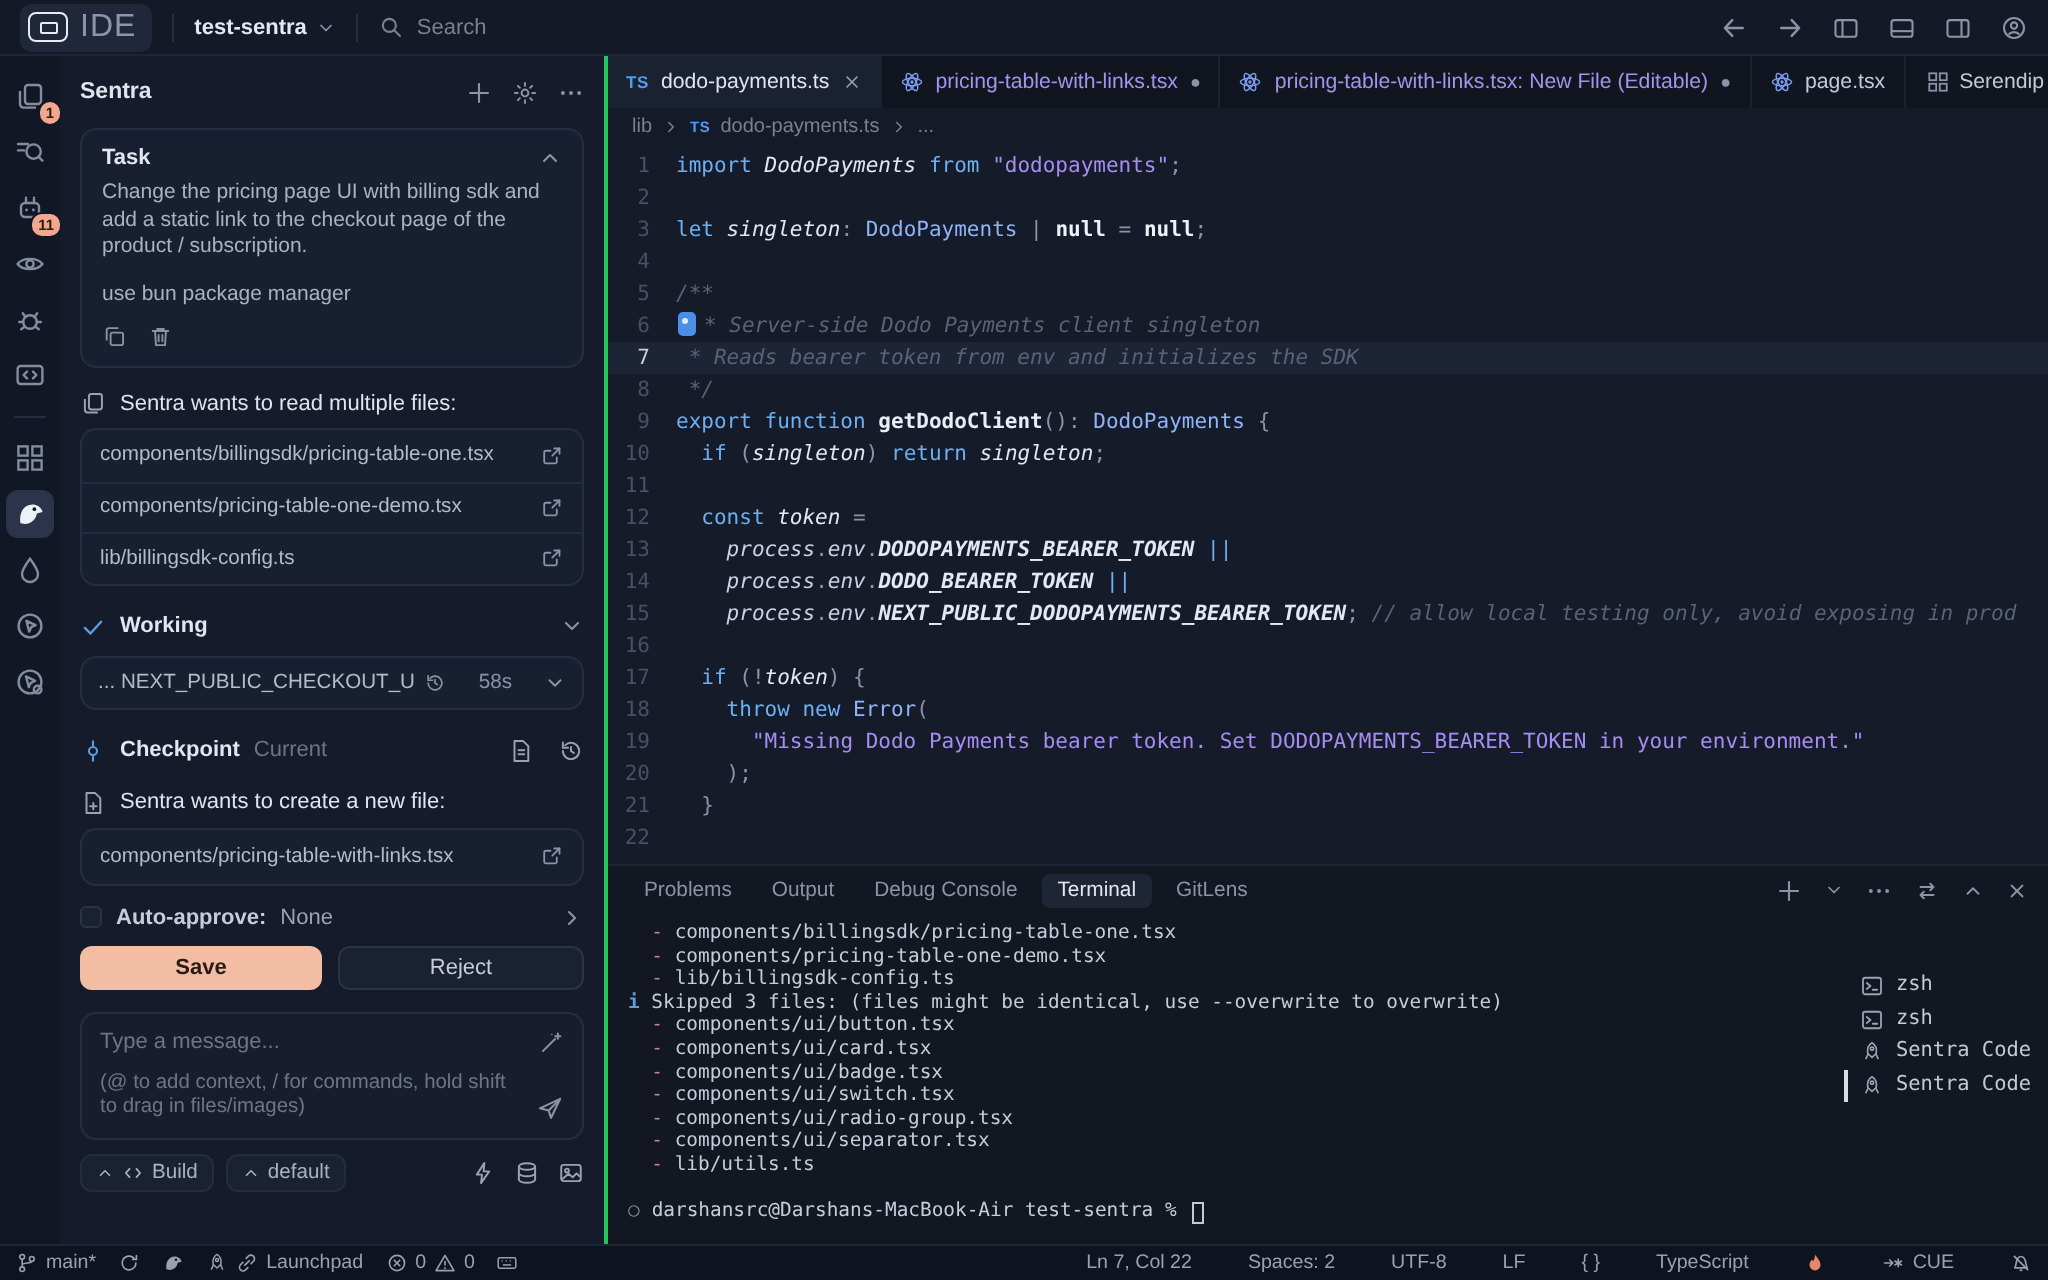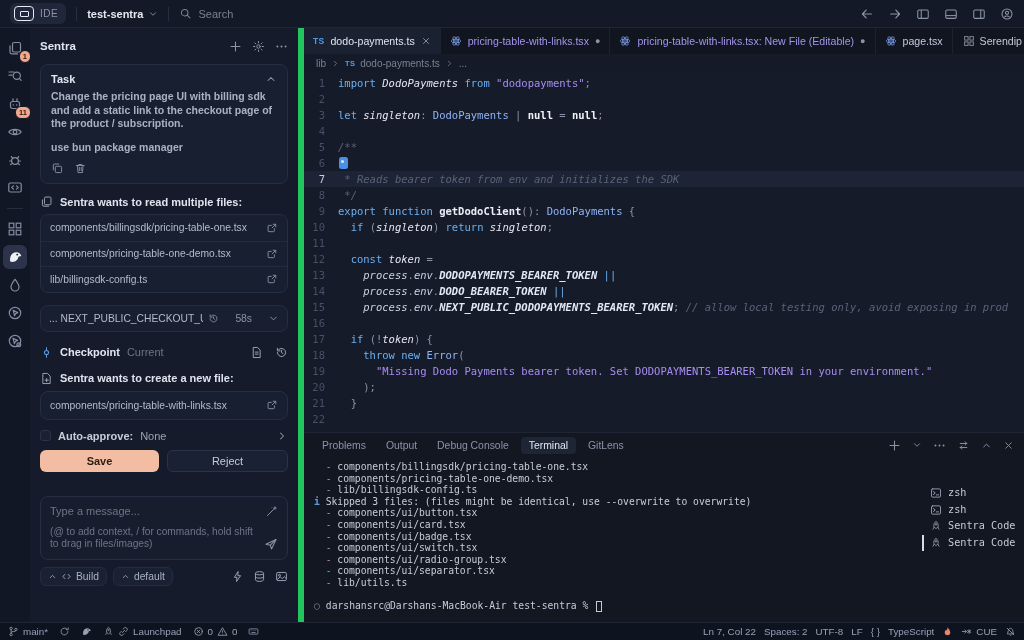--- a/index.html
+++ b/index.html
@@ -6,69 +6,69 @@
   html,body{width:1024px;height:640px;overflow:hidden;}
   body{background:#131826;font-family:"Liberation Sans",sans-serif;color:#c6ccd9;font-size:11px;position:relative;}
   .ic{display:inline-block;vertical-align:middle;flex:none;}
   svg.ic{width:14px;height:14px;}
 
   
   #topbar{position:absolute;top:0;left:0;right:0;height:28px;background:#141927;border-bottom:1px solid #1f2534;display:flex;align-items:center;padding:0 10px;gap:10px;}
   .logo-pill{display:flex;align-items:center;gap:6px;background:#20273a;border-radius:6px;padding:3px 8px 3px 4px;}
   .logo-box{width:20px;height:15px;border:1.6px solid #e7ebf4;border-radius:4px;display:flex;align-items:center;justify-content:center;}
   .logo-box i{display:block;width:9px;height:6px;border:1.2px solid #e7ebf4;border-radius:1px;}
-  .logo-txt{color:#8d95a8;font-size:10px;letter-spacing:.5px;}
+  .logo-txt{color:#8d95a8;font-size:16px;letter-spacing:.5px;}
   .tb-sep{width:1px;height:14px;background:#272e41;}
   .proj{display:flex;align-items:center;gap:5px;color:#e4e8f1;font-weight:bold;font-size:11px;}
   .search{display:flex;align-items:center;gap:6px;color:#79818f;}
   #topbar .right{margin-left:auto;display:flex;align-items:center;gap:14px;color:#8b93a6;}
 
   
   #rail{position:absolute;top:28px;left:0;width:30px;bottom:18px;background:#121726;display:flex;flex-direction:column;align-items:center;padding-top:6px;}
   .rail-item{position:relative;width:24px;height:24px;margin:2px 0;display:flex;align-items:center;justify-content:center;color:#848ca0;border-radius:6px;}
   .rail-item svg.ic{width:16px;height:16px;}
   .rail-item.active{background:#2c3449;color:#eef1f7;}
   .rail-badge{position:absolute;bottom:-3px;right:-4px;background:#f2a78f;color:#33190f;font-size:7.5px;font-weight:bold;line-height:9px;padding:1px 3px;border-radius:6px;border:1.5px solid #121726;}
   .rail-div{width:16px;height:1px;background:#252d40;margin:6px 0;}
 
   
-  #sidebar{position:absolute;top:28px;left:30px;width:274px;bottom:18px;background:#151b2a;border-right:6px solid #22c55e;padding:8px 10px 6px 10px;display:flex;flex-direction:column;overflow:hidden;}
+  #sidebar{position:absolute;top:28px;left:30px;width:274px;bottom:18px;background:#151b2a;border-right:2px solid #22c55e;padding:8px 10px 6px 10px;display:flex;flex-direction:column;overflow:hidden;}
   .sb-head{display:flex;align-items:center;height:20px;margin-bottom:8px;}
   .sb-title{font-weight:bold;color:#dfe4ee;font-size:11.5px;}
   .sb-head .hicons{margin-left:auto;display:flex;gap:10px;color:#8b93a6;align-items:center;}
   .card{border:1px solid #262e44;background:#181f30;border-radius:8px;}
   .task-card{padding:8px 10px 9px;margin-bottom:11px;}
   .task-top{display:flex;align-items:center;margin-bottom:5px;}
   .task-title{font-weight:bold;color:#e2e6f0;}
   .task-top .ch{margin-left:auto;color:#8b93a6;}
-  .task-body{color:#aab2c2;font-size:10.5px;line-height:13.5px;font-weight:bold;}
-  .task-note{color:#aab2c2;font-size:10.5px;margin-top:10px;font-weight:bold;}
+  .task-body{color:#aab2c2;font-size:10.5px;line-height:13.5px;}
+  .task-note{color:#aab2c2;font-size:10.5px;margin-top:10px;}
   .task-icons{display:flex;gap:10px;margin-top:9px;color:#8b93a6;}
-  .sec-head{display:flex;align-items:center;gap:7px;font-weight:bold;color:#dfe4ee;margin-bottom:6px;}
+  .sec-head{display:flex;align-items:center;gap:7px;font-weight:normal;color:#dfe4ee;margin-bottom:6px;}
   .file-list{margin-bottom:12px;overflow:hidden;}
   .file-row{display:flex;align-items:center;height:25.5px;padding:0 9px;color:#b4bbca;font-size:10.3px;border-top:1px solid #232b40;}
   .file-row:first-child{border-top:none;}
   .file-row .ext{margin-left:auto;color:#8b93a6;}
   .file-row span.fname{white-space:nowrap;overflow:hidden;text-overflow:ellipsis;}
   .working-row{display:flex;align-items:center;gap:7px;margin:2px 0 8px;}
   .working-row .lbl{font-weight:bold;color:#e2e6f0;}
   .working-row .ch{margin-left:auto;color:#8b93a6;}
   .work-box{display:flex;align-items:center;height:27px;padding:0 8px;margin-bottom:12px;color:#b4bbca;font-size:10.3px;gap:5px;}
   .work-box .grow{flex:1;white-space:nowrap;overflow:hidden;}
   .work-box .dim{color:#8b93a6;display:flex;align-items:center;gap:16px;}
   .chk-row{display:flex;align-items:center;gap:7px;margin:2px 0 13px;}
   .chk-row .lbl{font-weight:bold;color:#e2e6f0;}
   .chk-row .cur{color:#6c7488;}
   .chk-row .ricons{margin-left:auto;display:flex;gap:12px;color:#9aa2b4;}
   .newfile-row{margin-bottom:10px;}
   .aa-row{display:flex;align-items:center;gap:7px;margin:0 0 8px;color:#9aa2b4;}
   .aa-box{width:11px;height:11px;border:1px solid #2b3349;border-radius:3px;background:#1a2132;}
   .aa-lbl{font-weight:bold;color:#c6ccd9;}
   .aa-row .ch{margin-left:auto;color:#8b93a6;}
-  .btn-row{display:flex;gap:8px;margin-bottom:24px;}
+  .btn-row{display:flex;gap:8px;margin-bottom:11px;}
   .btn{flex:1;height:22px;border-radius:6px;display:flex;align-items:center;justify-content:center;font-size:11px;cursor:pointer;}
   .btn.save{background:#f3bda4;color:#2a1c14;font-weight:bold;}
   .btn.reject{background:#1a2132;border:1px solid #2b3349;color:#c6ccd9;}
   .msg-box{border:1px solid #262e44;background:#171d2d;border-radius:8px;margin-bottom:6px;padding:8px 9px;display:flex;flex-direction:column;height:64px;}
   .msg-top{display:flex;color:#6d7588;}
   .msg-top .wand{margin-left:auto;color:#8b93a6;}
   .msg-bot{display:flex;align-items:flex-end;margin-top:auto;color:#6d7588;font-size:10.2px;line-height:12.5px;}
   .msg-bot .hint{flex:1;padding-right:6px;}
   .msg-bot .send{color:#8b93a6;}
   .sb-foot{display:flex;align-items:center;gap:6px;height:22px;}
@@ -124,21 +124,21 @@
   .cursor-block{display:inline-block;width:6px;height:11px;border:1px solid #c3c9d6;margin-left:2px;}
   #sessions{position:absolute;top:28px;right:6px;width:96px;display:flex;flex-direction:column;}
   .sess{display:flex;align-items:center;gap:6px;height:16.5px;color:#c3c9d6;font-size:10.2px;padding-left:6px;border-left:2px solid transparent;}
   .sess.active{border-left:2px solid #d7dce6;}
   .sess svg.ic{width:12px;height:12px;color:#9aa2b4;}
 
   
   #statusbar{position:absolute;left:0;right:0;bottom:0;height:18px;background:#0e1320;border-top:1px solid #1f2534;display:flex;align-items:center;padding:0 8px;gap:11px;color:#98a1b4;font-size:9.8px;}
   #statusbar .grp{display:flex;align-items:center;gap:4px;}
   #statusbar svg.ic{width:11px;height:11px;}
-  #statusbar .right{margin-left:auto;display:flex;align-items:center;gap:8px;}
+  #statusbar .right{margin-left:auto;display:flex;align-items:center;gap:28px;}
   .flame{color:#e8846a;}
   .bell-dot{position:relative;}
   .bell-dot::after{content:"";position:absolute;right:-2px;top:-2px;width:4px;height:4px;border-radius:50%;background:#f2a78f;}
 </style>
 </head>
 <body>
 
 <svg width="0" height="0" style="position:absolute">
   <defs>
     <symbol id="i-search" viewBox="0 0 16 16" fill="none" stroke="currentColor" stroke-width="1.3" stroke-linecap="round">
@@ -550,20 +550,29 @@
         </svg>
       </div>
     <div class="file-row">
         <span class="fname">lib/billingsdk-config.ts</span>
         <svg class="ic ext" style="width:12px;height:12px">
           <use href="#i-ext"></use>
         </svg>
       </div>
   </div>
 
+  <div class="working-row">
+    <svg class="ic" style="width:13px;height:13px;color:#5b9de0">
+        <use href="#i-check"></use>
+      </svg>
+    <span class="lbl">Working</span>
+    <svg class="ic ch" style="width:12px;height:12px">
+        <use href="#i-chd"></use>
+      </svg>
+  </div>
   <div class="card work-box">
     <span class="grow">... NEXT_PUBLIC_CHECKOUT_URL_* a...</span>
     <span class="dim">
       <svg class="ic" style="width:11px;height:11px">
           <use href="#i-hist"></use>
         </svg>
       <span>58s</span>
       <svg class="ic" style="width:11px;height:11px">
           <use href="#i-chd"></use>
         </svg>
@@ -713,21 +722,21 @@
     <span>...</span>
   </div>
 
   <div id="code-scroll">
     <div>
         <div class="cl"><span class="ln">1</span><span class="code"><span class="tk-k">import </span><span class="tk-v">DodoPayments</span><span class="tk-k"> from </span><span class="tk-s">"dodopayments"</span><span class="tk-p">;</span></span></div>
         <div class="cl"><span class="ln">2</span><span class="code"></span></div>
         <div class="cl"><span class="ln">3</span><span class="code"><span class="tk-k">let </span><span class="tk-v">singleton</span><span class="tk-p">: </span><span class="tk-t">DodoPayments</span><span class="tk-p"> | </span><span class="tk-n">null</span><span class="tk-p"> = </span><span class="tk-n">null</span><span class="tk-p">;</span></span></div>
         <div class="cl"><span class="ln">4</span><span class="code"></span></div>
         <div class="cl"><span class="ln">5</span><span class="code"><span class="tk-c">/**</span></span></div>
-        <div class="cl"><span class="ln">6</span><span class="code"><span class="agent-cursor"></span></span></div>
+        <div class="cl"><span class="ln">6</span><span class="code"><span class="agent-cursor"></span><span class="tk-c">* Server-side Dodo Payments client singleton</span></span></div>
         <div class="cl active"><span class="ln">7</span><span class="code"><span class="tk-c"> * Reads bearer token from env and initializes the SDK</span></span></div>
         <div class="cl"><span class="ln">8</span><span class="code"><span class="tk-c"> */</span></span></div>
         <div class="cl"><span class="ln">9</span><span class="code"><span class="tk-k">export function </span><span class="tk-fn">getDodoClient</span><span class="tk-p">(): </span><span class="tk-t">DodoPayments</span><span class="tk-p"> {</span></span></div>
         <div class="cl"><span class="ln">10</span><span class="code"><span class="tk-p">  </span><span class="tk-k">if</span><span class="tk-p"> (</span><span class="tk-v">singleton</span><span class="tk-p">) </span><span class="tk-k">return </span><span class="tk-v">singleton</span><span class="tk-p">;</span></span></div>
         <div class="cl"><span class="ln">11</span><span class="code"></span></div>
         <div class="cl"><span class="ln">12</span><span class="code"><span class="tk-p">  </span><span class="tk-k">const </span><span class="tk-v">token</span><span class="tk-p"> =</span></span></div>
         <div class="cl"><span class="ln">13</span><span class="code"><span class="tk-p">    </span><span class="tk-pv">process</span><span class="tk-p">.</span><span class="tk-pv">env</span><span class="tk-p">.</span><span class="tk-pb">DODOPAYMENTS_BEARER_TOKEN</span><span class="tk-k"> ||</span></span></div>
         <div class="cl"><span class="ln">14</span><span class="code"><span class="tk-p">    </span><span class="tk-pv">process</span><span class="tk-p">.</span><span class="tk-pv">env</span><span class="tk-p">.</span><span class="tk-pb">DODO_BEARER_TOKEN</span><span class="tk-k"> ||</span></span></div>
         <div class="cl"><span class="ln">15</span><span class="code"><span class="tk-p">    </span><span class="tk-pv">process</span><span class="tk-p">.</span><span class="tk-pv">env</span><span class="tk-p">.</span><span class="tk-pb">NEXT_PUBLIC_DODOPAYMENTS_BEARER_TOKEN</span><span class="tk-p">; </span><span class="tk-c">// allow local testing only, avoid exposing in prod</span></span></div>
         <div class="cl"><span class="ln">16</span><span class="code"></span></div>

